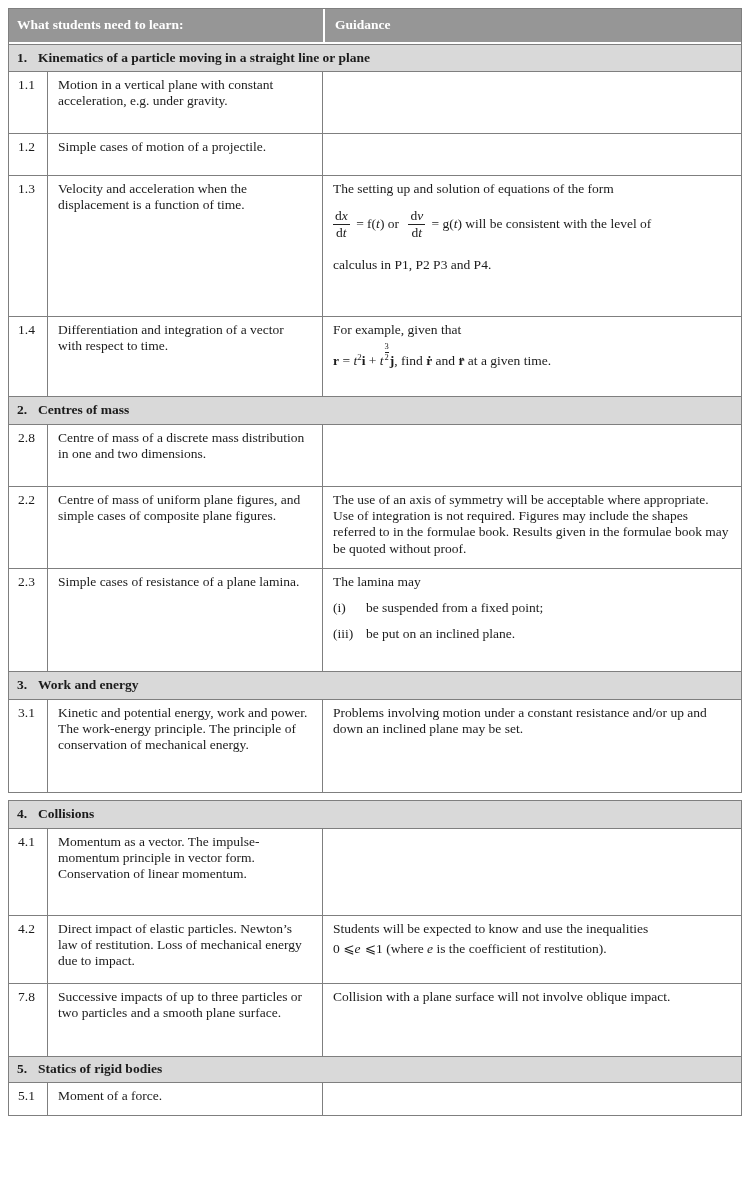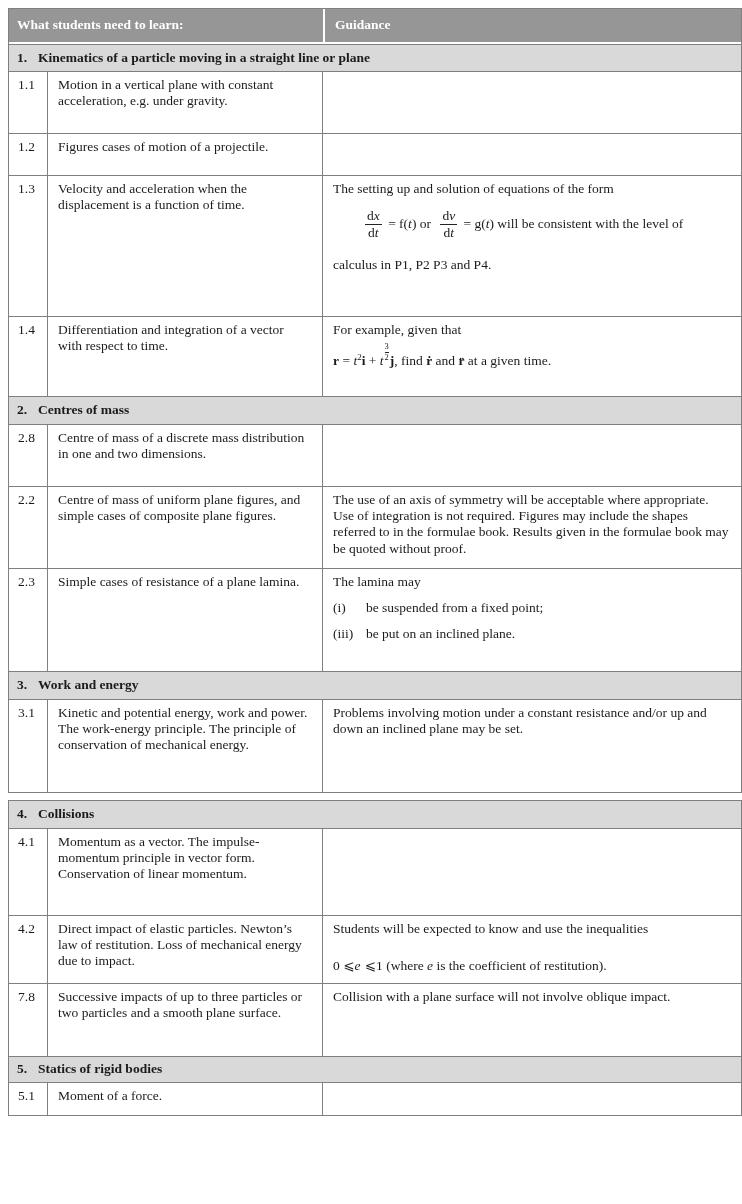--- a/index.html
+++ b/index.html
@@ -23,21 +23,21 @@
   .irow{display:grid;grid-template-columns:39px 275px 1fr;border-top:1px solid #7f7f7f;}
   .cell{box-sizing:border-box;padding:5px 12px 5px 10px;}
   .cnum{padding:5px 2px 5px 9px;border-right:1px solid #7f7f7f;}
   .clearn{border-right:1px solid #7f7f7f;}
   
   .gp{margin:0;}
   .gp + .gp{margin-top:9px;}
   .glist{display:flex;margin-top:10px;}
   .glabel{width:33px;flex:none;}
   
-  .mline{margin-top:12px;white-space:nowrap;margin-left:32px;}
+  .mline{margin-top:12px;white-space:nowrap;}
   .frac{display:inline-block;text-align:center;vertical-align:middle;line-height:1.05;margin-right:3px;}
   .frac .ft{display:block;border-bottom:1px solid #222;padding:0 2px 1px;}
   .frac .fb{display:block;padding-top:1px;}
   .tail{margin-top:16px;}
   sup.e2{font-size:9px;vertical-align:super;line-height:0;}
   .supfrac{display:inline-block;font-size:8.5px;line-height:1;text-align:center;vertical-align:5px;margin:0 1px;}
   .supfrac .ft{display:block;border-bottom:1px solid #222;padding-bottom:1px;}
   .supfrac .fb{display:block;padding-top:0.5px;}
   .lte{font-family:"DejaVu Serif","DejaVu Sans",serif;}
   b.vec{font-weight:bold;}
@@ -60,21 +60,21 @@
     </div>
 
     <div class="irow" style="min-height:61px">
       <div class="cell cnum">1.1</div>
       <div class="cell clearn">Motion in a vertical plane with constant acceleration, e.g. under gravity.</div>
       <div class="cell cguid"></div>
     </div>
 
     <div class="irow" style="min-height:41px">
       <div class="cell cnum">1.2</div>
-      <div class="cell clearn">Figures cases of motion of a projectile.</div>
+      <div class="cell clearn">Simple cases of motion of a projectile.</div>
       <div class="cell cguid"></div>
     </div>
 
     <div class="irow" style="min-height:140px">
       <div class="cell cnum">1.3</div>
       <div class="cell clearn">Velocity and acceleration when the displacement is a function of time.</div>
       <div class="cell cguid">
         <div class="gp">The setting up and solution of equations of the form</div>
         <div class="mline">
           <span class="frac"><span class="ft"><span>d</span><i>x</i></span><span class="fb"><span>d</span><i>t</i></span></span>
@@ -162,21 +162,21 @@
       <div class="cell cnum">4.1</div>
       <div class="cell clearn">Momentum as a vector. The impulse-momentum principle in vector form. Conservation of linear momentum.</div>
       <div class="cell cguid"></div>
     </div>
 
     <div class="irow" style="min-height:67px">
       <div class="cell cnum">4.2</div>
       <div class="cell clearn">Direct impact of elastic particles. Newton’s law of restitution. Loss of mechanical energy due to impact.</div>
       <div class="cell cguid">
         <div class="gp">Students will be expected to know and use the inequalities</div>
-        <div class="gp" style="margin-top:20px">
+        <div class="gp" style="margin-top:3px">
           <span>0 </span><span class="lte">⩽</span><i>e</i><span class="lte"> ⩽</span><span>1 (where </span><i>e</i><span> is the coefficient of restitution).</span>
         </div>
       </div>
     </div>
 
     <div class="irow" style="min-height:72px">
       <div class="cell cnum">7.8</div>
       <div class="cell clearn">Successive impacts of up to three particles or two particles and a smooth plane surface.</div>
       <div class="cell cguid">Collision with a plane surface will not involve oblique impact.</div>
     </div>

